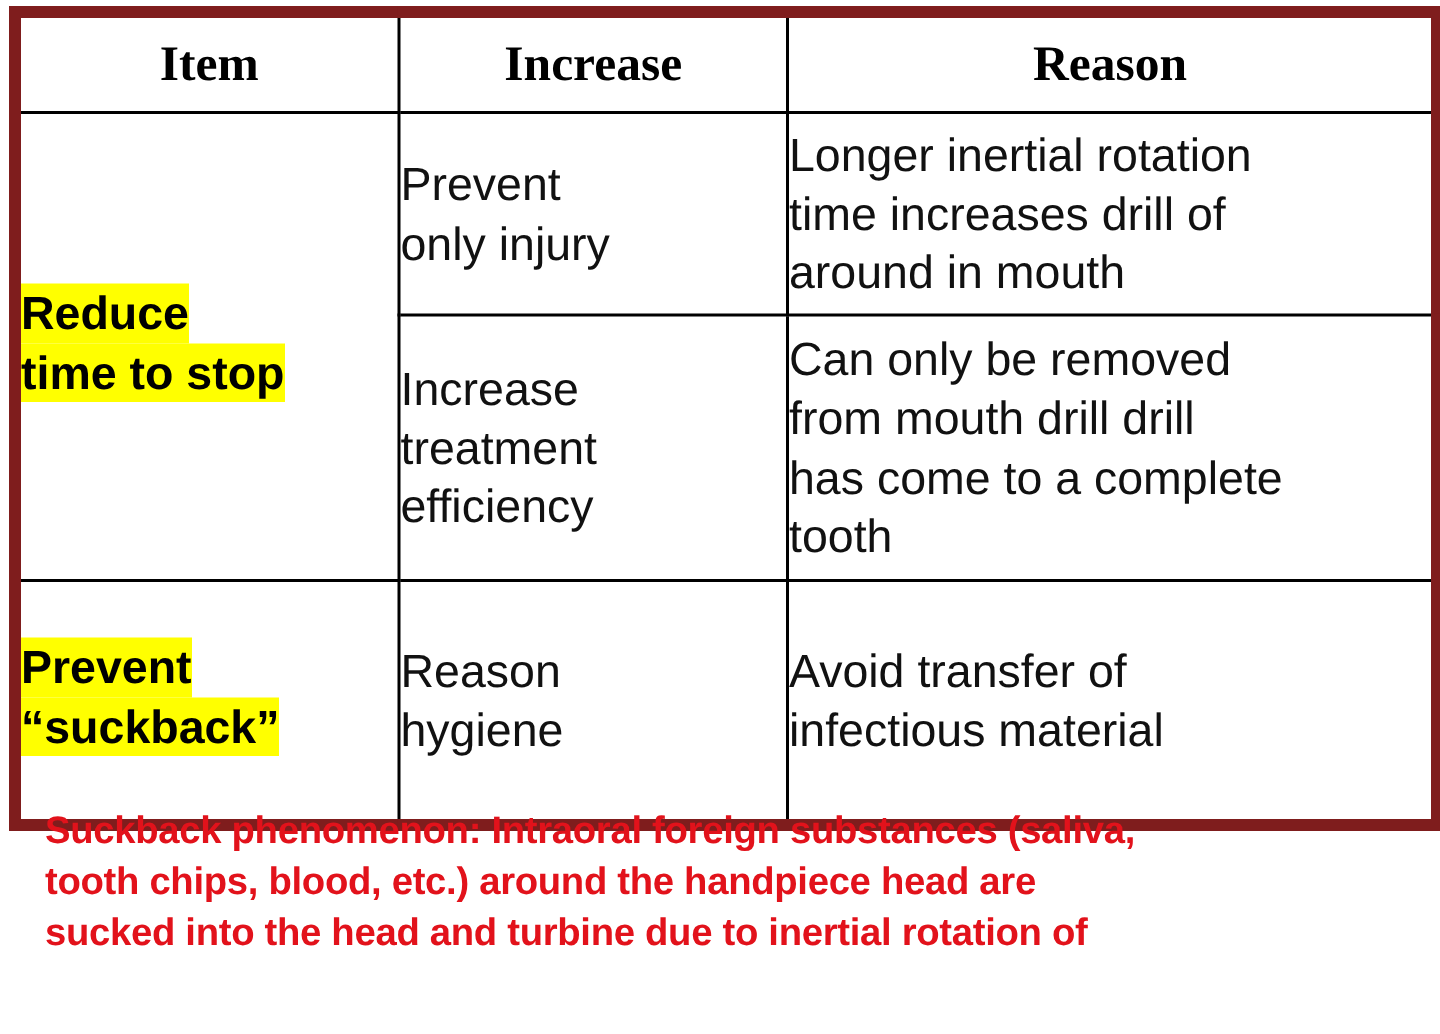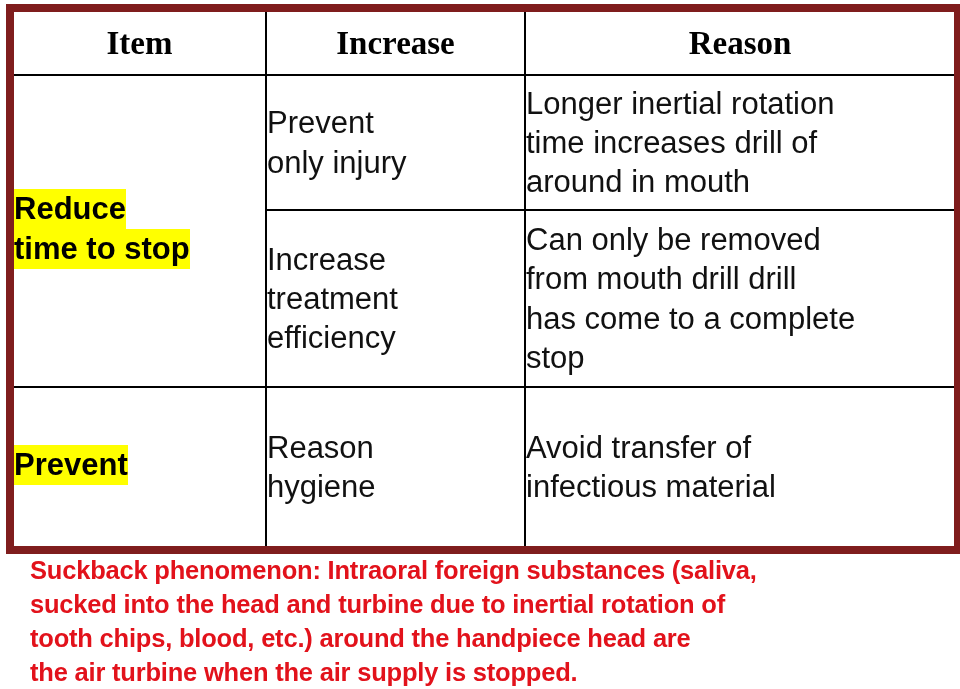--- a/index.html
+++ b/index.html
@@ -100,21 +100,21 @@
   td.body-cell .txt { display: block; }
 
   .r1 { height: 135px; }
   .r2 { height: 177px; }
   .r3 { height: 163px; }
 
   
   .note {
     position: absolute;
     left: 30px;
-    top: 554px;
+    top: 538px;
     width: 910px;
     color: #E2121B;
     font-weight: bold;
     font-size: 25.5px;
     line-height: 1.33;
     letter-spacing: -0.2px;
   }
   .note .nline { display: block; white-space: nowrap; }
 </style>
 </head>
@@ -161,43 +161,43 @@
         <tr class="r2">
           <td class="body-cell">
             <span class="txt">Increase</span>
             <span class="txt">treatment</span>
             <span class="txt">efficiency</span>
           </td>
           <td class="body-cell">
             <span class="txt">Can only be removed</span>
             <span class="txt">from mouth drill drill</span>
             <span class="txt">has come to a complete</span>
-            <span class="txt">stop</span>
+            <span class="txt">tooth</span>
           </td>
         </tr>
 
         <tr class="r3 group-sep">
           <td class="item-cell">
             <span class="hl-block">
               <span class="hl-line">Prevent</span>
+              <span class="hl-line">“suckback”</span>
             </span>
           </td>
           <td class="body-cell">
             <span class="txt">Reason</span>
             <span class="txt">hygiene</span>
           </td>
           <td class="body-cell">
             <span class="txt">Avoid transfer of</span>
             <span class="txt">infectious material</span>
           </td>
         </tr>
       </tbody>
     </table>
   </div>
 
   <div class="note">
     <span class="nline">Suckback phenomenon: Intraoral foreign substances (saliva,</span>
+    <span class="nline">tooth chips, blood, etc.) around the handpiece head are</span>
     <span class="nline">sucked into the head and turbine due to inertial rotation of</span>
-    <span class="nline">tooth chips, blood, etc.) around the handpiece head are</span>
-    <span class="nline">the air turbine when the air supply is stopped.</span>
   </div>
 
 </div>
 
 </body></html>

